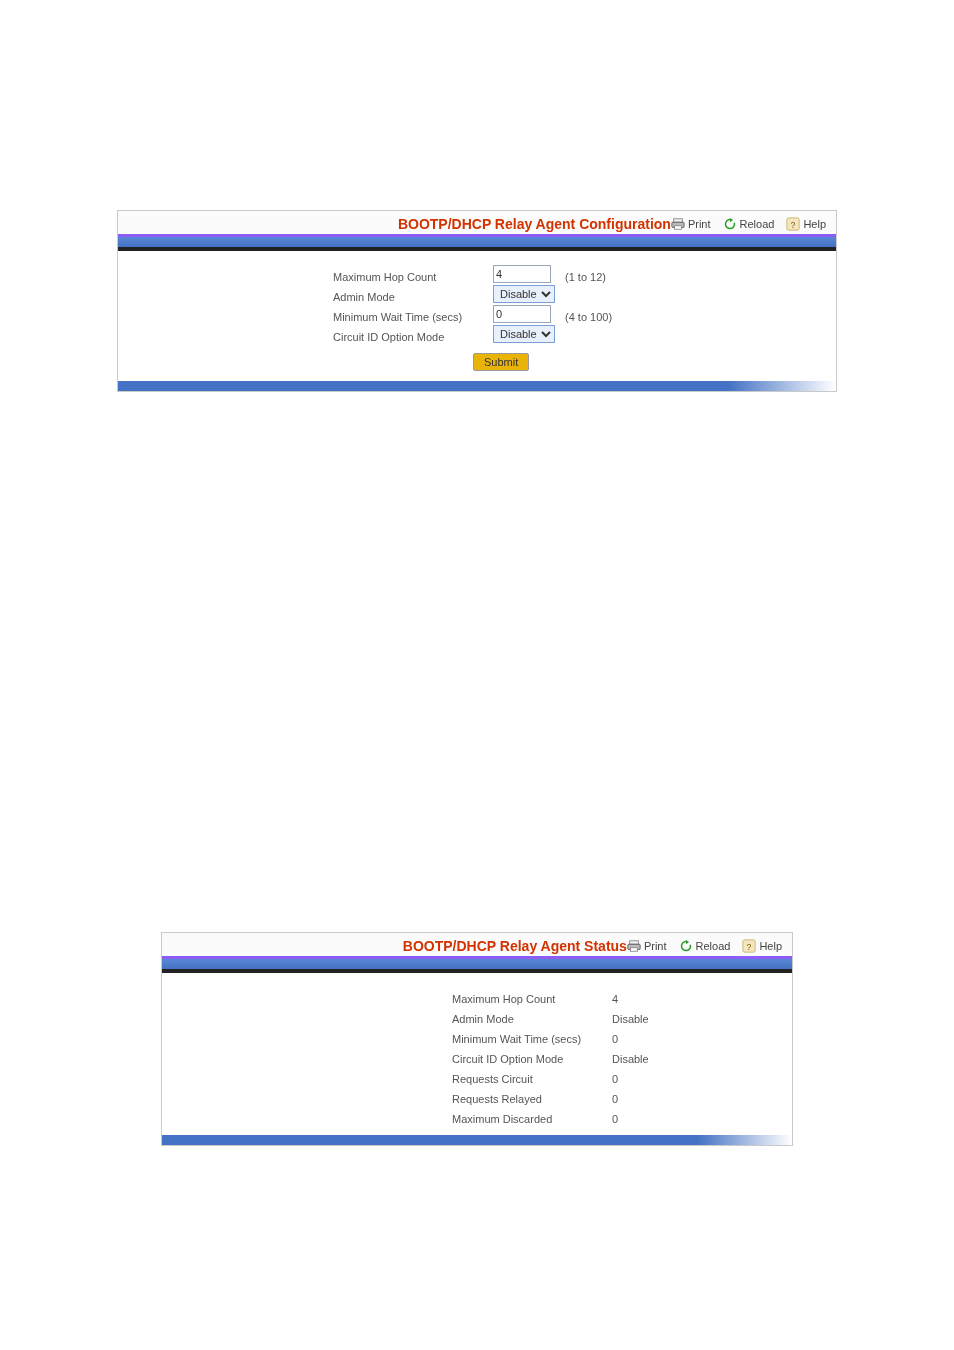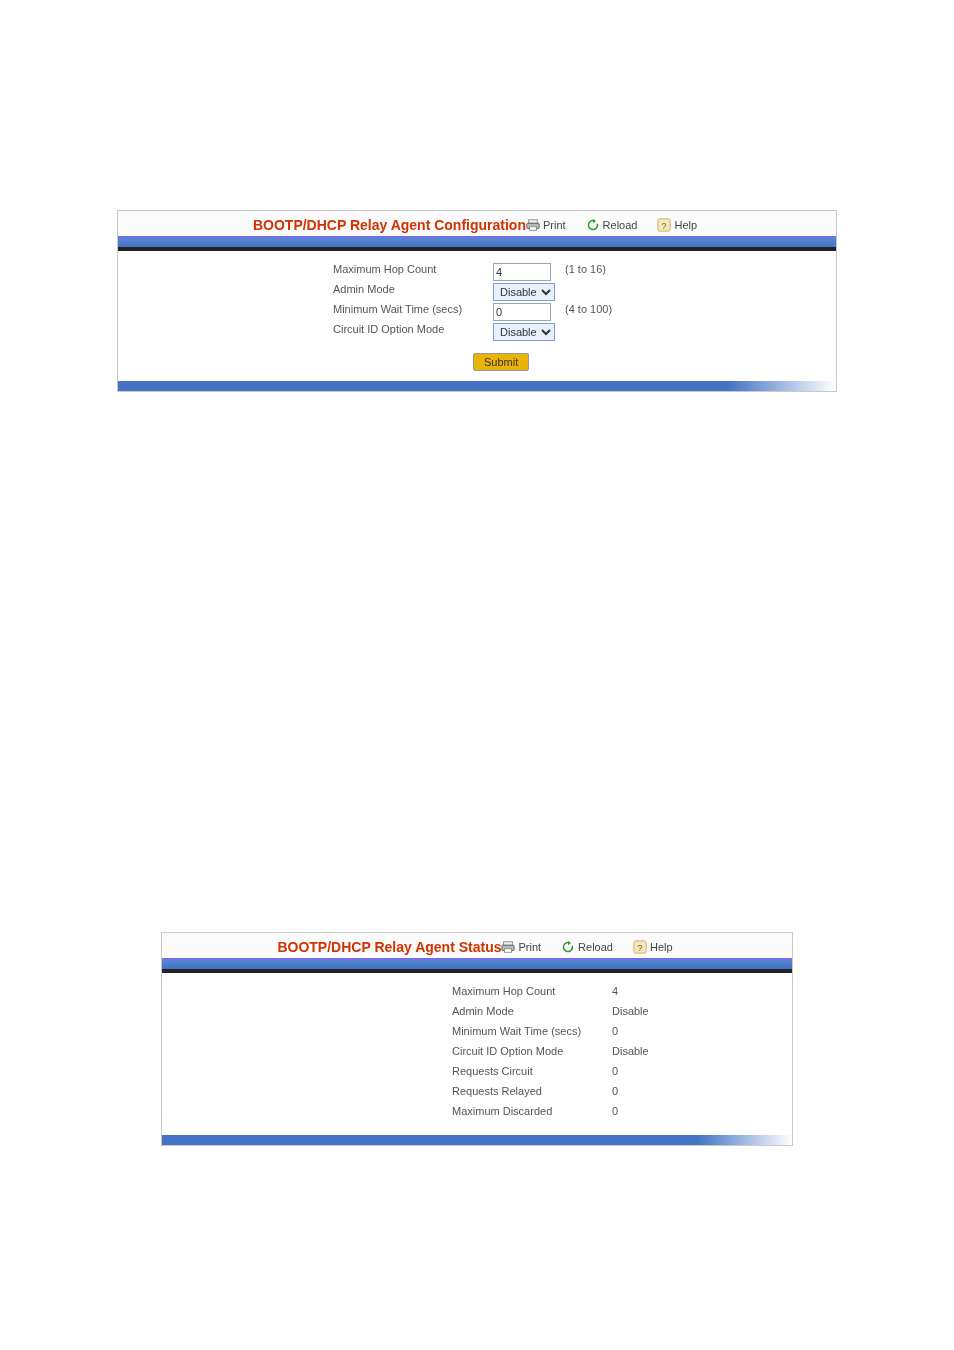--- a/index.html
+++ b/index.html
@@ -20,34 +20,34 @@
     margin-top: 210px;
   }
   .panel2 {
     width: 632px;
     margin-top: 540px;
     margin-bottom: 200px;
   }
   .panel-header {
     display: flex;
     align-items: center;
-    justify-content: center;
+    justify-content: flex-end;
     background: #fbfbfb;
-    border-bottom: 1px solid #8b5cf6;
+    border-bottom: 3px solid #8b5cf6;
     padding: 4px 10px 2px 6px;
     height: 26px;
   }
   .title {
     color: #d23300;
     font-size: 14px;
     font-weight: bold;
   }
   .toolbar {
     display: flex;
-    gap: 20px;
+    gap: 12px;
     align-items: center;
   }
   .tool {
     display: flex;
     align-items: center;
     gap: 3px;
     color: #444;
     font-size: 11px;
     cursor: pointer;
   }
@@ -63,21 +63,21 @@
   .bluebar-end {
     height: 10px;
     background: linear-gradient(to right, #4472c4 0%, #4472c4 85%, #ffffff 100%);
     border-radius: 0 0 6px 0;
   }
   .body {
     padding: 12px 0 10px 0;
   }
   .form-row, .stat-row {
     display: flex;
-    align-items: flex-start;
+    align-items: flex-end;
     height: 20px;
   }
   .form-table { margin-left: 215px; }
   .stat-table { margin-left: 290px; }
   .label {
     width: 160px;
     color: #555;
     font-size: 11px;
   }
   .stat-label { width: 160px; }
@@ -154,21 +154,21 @@
   </div>
   <div class="bluebar"></div>
   <div class="blackbar"></div>
 
   <div class="body">
     <div class="form-table">
 
       <div class="form-row">
         <div class="label">Maximum Hop Count</div>
         <input class="text-in" value="4" style="">
-        <div class="hint">(1 to 16)</div>
+        <div class="hint">(1 to 12)</div>
       </div>
 
       <div class="form-row">
         <div class="label">Admin Mode</div>
         <select class="select">
           <option selected="">Disable</option>
           <option>Enable</option>
         </select>
       </div>
 

